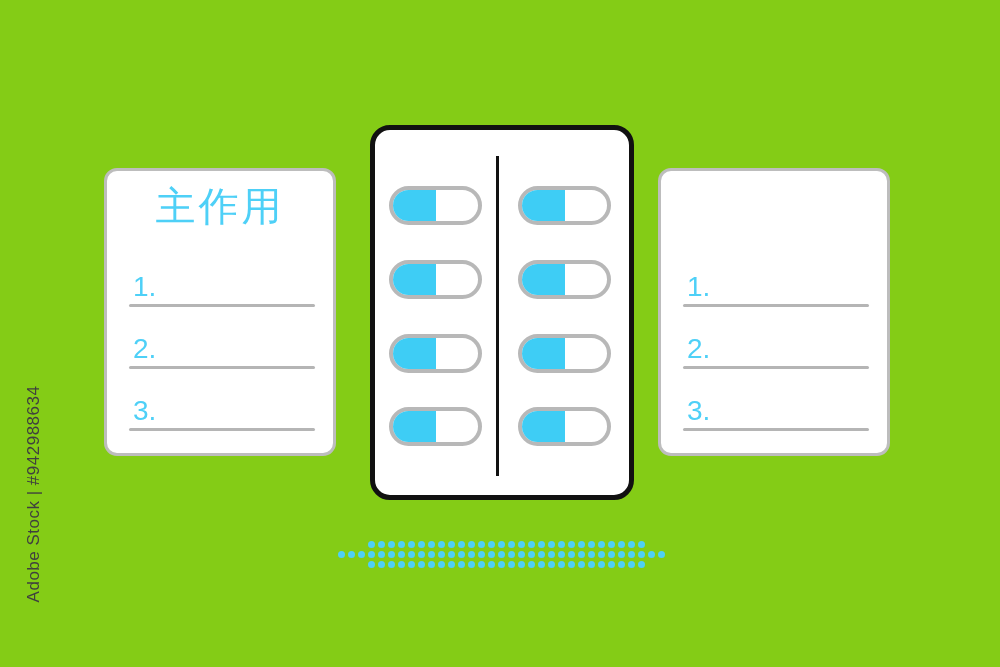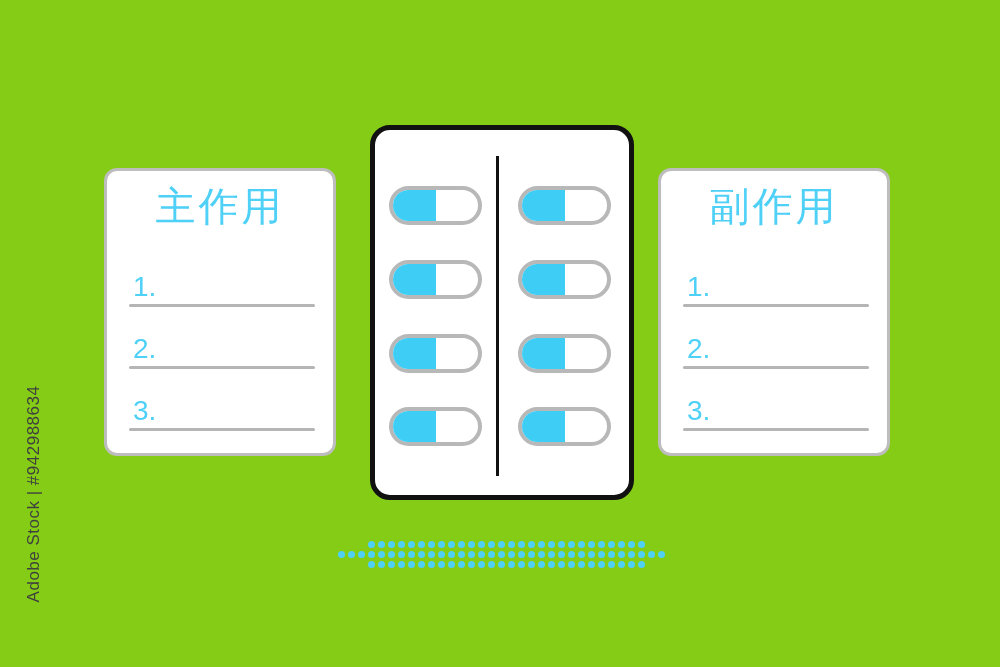--- a/index.html
+++ b/index.html
@@ -209,21 +209,20 @@
       <div class="pill col-l row-4" style="border-color: rgb(184, 184, 184); background: rgb(255, 255, 255);">
           <span class="pill-fill" style="background: rgb(62, 205, 245);"></span>
         </div>
       <div class="pill col-r row-4" style="border-color: rgb(184, 184, 184); background: rgb(255, 255, 255);">
           <span class="pill-fill" style="background: rgb(62, 205, 245);"></span>
         </div>
     </div>
   </div>
 
   <div class="note-card" id="card-side">
-    <div class="note-title" style="color: rgb(78, 208, 247);">副作用</div>
     <div class="note-lines">
       <div class="note-line">
         <span class="note-num" style="color: rgb(78, 208, 247);">1.</span>
         <span class="note-rule"></span>
       </div>
       <div class="note-line">
         <span class="note-num" style="color: rgb(78, 208, 247);">2.</span>
         <span class="note-rule"></span>
       </div>
       <div class="note-line">

